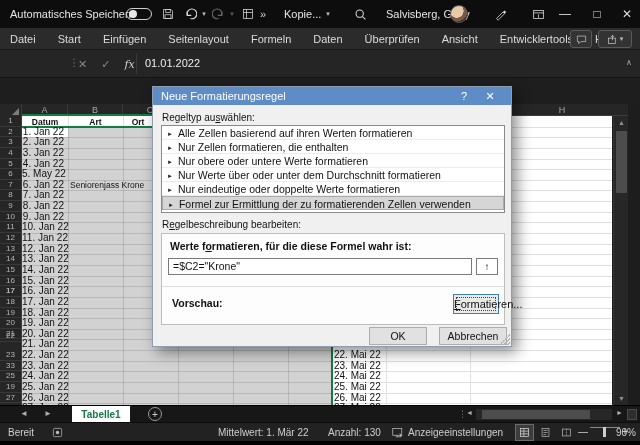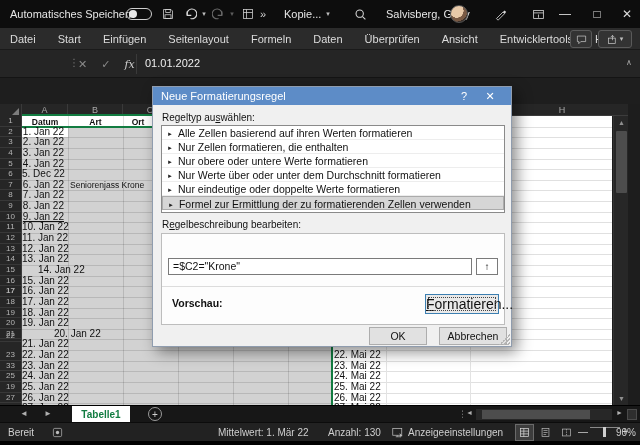--- a/index.html
+++ b/index.html
@@ -77,21 +77,21 @@
   .ruleitem{position:relative;height:14px;line-height:14px;font-size:10.5px;padding-left:5px;border-bottom:1px solid #ededed;white-space:nowrap;}
   .ruleitem.sel{background:#d6d6d6;border:1px solid #ababab;}
   .ruleitem .arrow{font-size:6px;vertical-align:1px;margin-right:5px;color:#222;}
   #descpanel{position:absolute;left:8px;top:146px;width:344px;height:92px;background:#fdfdfd;border:1px solid #bdbdbd;}
   #formula-label{position:absolute;left:8px;top:6px;font-weight:bold;font-size:10.5px;}
   #formula-input{position:absolute;left:6px;top:24px;right:32px;height:17px;background:#fff;border:1px solid #7a7a7a;font-size:10.5px;line-height:15px;padding-left:4px;}
   #collapse-btn{position:absolute;right:6px;top:24px;width:22px;height:17px;background:#fff;border:1px solid #7a7a7a;text-align:center;line-height:15px;font-size:10px;color:#000;}
   #descsep{position:absolute;left:0;top:52px;width:100%;height:1px;background:#dcdcdc;}
   #preview-label{position:absolute;left:10px;top:63px;font-weight:bold;font-size:10.5px;}
   #preview-swatch{position:absolute;left:46px;top:58px;width:230px;height:26px;background:var(--preview-fill,#f4b183);border:1px solid #7f7f7f;text-align:center;line-height:24px;font-size:11px;color:#000;}
-  #format-btn{position:absolute;right:5px;top:60px;width:74px;height:20px;background:#e9e9e9;border:1px solid #3c7fb1;font-size:14px;text-align:right;line-height:18px;outline:1px dotted #444;outline-offset:-4px;}
+  #format-btn{position:absolute;right:5px;top:60px;width:46px;height:20px;background:#e9e9e9;border:1px solid #3c7fb1;font-size:11px;text-align:left;line-height:18px;outline:1px dotted #444;outline-offset:-4px;}
   .dlg-btn{position:absolute;top:240px;height:18px;background:#e1e1e1;border:1px solid #adadad;font-size:10.5px;text-align:center;line-height:16px;}
   #grip{position:absolute;right:1px;bottom:1px;width:11px;height:11px;background:
     linear-gradient(135deg,transparent 0 50%,#b5b5b5 50% 57%,transparent 57% 68%,#b5b5b5 68% 75%,transparent 75% 86%,#b5b5b5 86% 93%,transparent 93%);}
   svg{display:block;}
 </style>
 </head>
 <body>
 
 <div id="stage">
 
@@ -283,36 +283,36 @@
 
     <div id="cellstext">
       <span class="hcell" style="left:22px;width:46px">Datum</span>
       <span class="hcell" style="left:68px;width:55px">Art</span>
       <span class="hcell" style="left:123px;width:30px">Ort</span>
       <span id="b7" style="top: 75.84px;">Seniorenjass Krone</span>
     <div class="datecell" style="left: 22px; width: 42px; top: 22.64px;">1. Jan 22</div>
         <div class="datecell" style="left: 22px; width: 42px; top: 33.28px;">2. Jan 22</div>
         <div class="datecell" style="left: 22px; width: 42px; top: 43.92px;">3. Jan 22</div>
         <div class="datecell" style="left: 22px; width: 42px; top: 54.56px;">4. Jan 22</div>
-        <div class="datecell" style="left: 22px; width: 42px; top: 65.2px;">5. Dec 22</div>
+        <div class="datecell" style="left: 22px; width: 42px; top: 65.2px;">5. May 22</div>
         <div class="datecell" style="left: 22px; width: 42px; top: 75.84px;">6. Jan 22</div>
         <div class="datecell" style="left: 22px; width: 42px; top: 86.48px;">7. Jan 22</div>
         <div class="datecell" style="left: 22px; width: 42px; top: 97.12px;">8. Jan 22</div>
-        <div class="datecell" style="left: 22px; width: 42px; top: 107.76px; text-decoration: underline;">9. Jan 22</div>
+        <div class="datecell" style="left: 22px; width: 42px; top: 107.76px;">9. Jan 22</div>
         <div class="datecell" style="left: 22px; width: 42px; top: 118.4px;">10. Jan 22</div>
         <div class="datecell" style="left: 22px; width: 42px; top: 129.04px;">11. Jan 22</div>
         <div class="datecell" style="left: 22px; width: 42px; top: 139.68px;">12. Jan 22</div>
         <div class="datecell" style="left: 22px; width: 42px; top: 150.32px;">13. Jan 22</div>
-        <div class="datecell" style="left: 38px; width: 42px; top: 160.96px;">14. Jan 22</div>
+        <div class="datecell" style="left: 22px; width: 42px; top: 160.96px;">14. Jan 22</div>
         <div class="datecell" style="left: 22px; width: 42px; top: 171.6px;">15. Jan 22</div>
         <div class="datecell" style="left: 22px; width: 42px; top: 182.24px;">16. Jan 22</div>
         <div class="datecell" style="left: 22px; width: 42px; top: 192.88px;">17. Jan 22</div>
         <div class="datecell" style="left: 22px; width: 42px; top: 203.52px;">18. Jan 22</div>
         <div class="datecell" style="left: 22px; width: 42px; top: 214.16px;">19. Jan 22</div>
-        <div class="datecell" style="left: 22px; width: 42px; top: 224.8px; margin-left: 32px;">20. Jan 22</div>
+        <div class="datecell" style="left: 22px; width: 42px; top: 224.8px;">20. Jan 22</div>
         <div class="datecell" style="left: 22px; width: 42px; top: 235.44px;">21. Jan 22</div>
         <div class="datecell" style="left: 22px; width: 42px; top: 246.08px;">22. Jan 22</div>
         <div class="datecell" style="left: 22px; width: 42px; top: 256.72px;">23. Jan 22</div>
         <div class="datecell" style="left: 22px; width: 42px; top: 267.36px;">24. Jan 22</div>
         <div class="datecell" style="left: 22px; width: 42px; top: 278px;">25. Jan 22</div>
         <div class="datecell" style="left: 22px; width: 42px; top: 288.64px;">26. Jan 22</div>
         <div class="datecell" style="left: 22px; width: 42px; top: 299.28px;">27. Jan 22</div>
         <div class="datecell" style="left: 334px; width: 46px; top: 235.44px;">21. Mai 22</div>
         <div class="datecell" style="left: 334px; width: 46px; top: 246.08px;">22. Mai 22</div>
         <div class="datecell" style="left: 334px; width: 46px; top: 256.72px;">23. Mai 22</div>
@@ -399,20 +399,21 @@
     <div id="rulelist">
         <div class="ruleitem"><span class="arrow">►</span>Alle Zellen basierend auf ihren Werten formatieren</div>
         <div class="ruleitem"><span class="arrow">►</span>Nur Zellen formatieren, die enthalten</div>
         <div class="ruleitem"><span class="arrow">►</span>Nur obere oder untere Werte formatieren</div>
         <div class="ruleitem"><span class="arrow">►</span>Nur Werte über oder unter dem Durchschnitt formatieren</div>
         <div class="ruleitem"><span class="arrow">►</span>Nur eindeutige oder doppelte Werte formatieren</div>
         <div class="ruleitem sel"><span class="arrow">►</span>Formel zur Ermittlung der zu formatierenden Zellen verwenden</div>
       </div>
     <span class="dlg-label" style="top:132px"><span>R</span><span class="ul">e</span><span>gelbeschreibung bearbeiten:</span></span>
     <div id="descpanel">
+      <span id="formula-label"><span>Werte f</span><span class="ul">o</span><span>rmatieren, für die diese Formel wahr ist:</span></span>
       <div id="formula-input">=$C2="Krone"</div>
       <div id="collapse-btn">↑</div>
       <div id="descsep"></div>
       <span id="preview-label">Vorschau:</span>
       <div id="format-btn"><span class="ul">F</span><span>ormatieren...</span></div>
     </div>
     <div class="dlg-btn" style="left:216px;width:58px">OK</div>
     <div class="dlg-btn" style="left:286px;width:68px">Abbrechen</div>
     <div id="grip"></div>
   </div>

